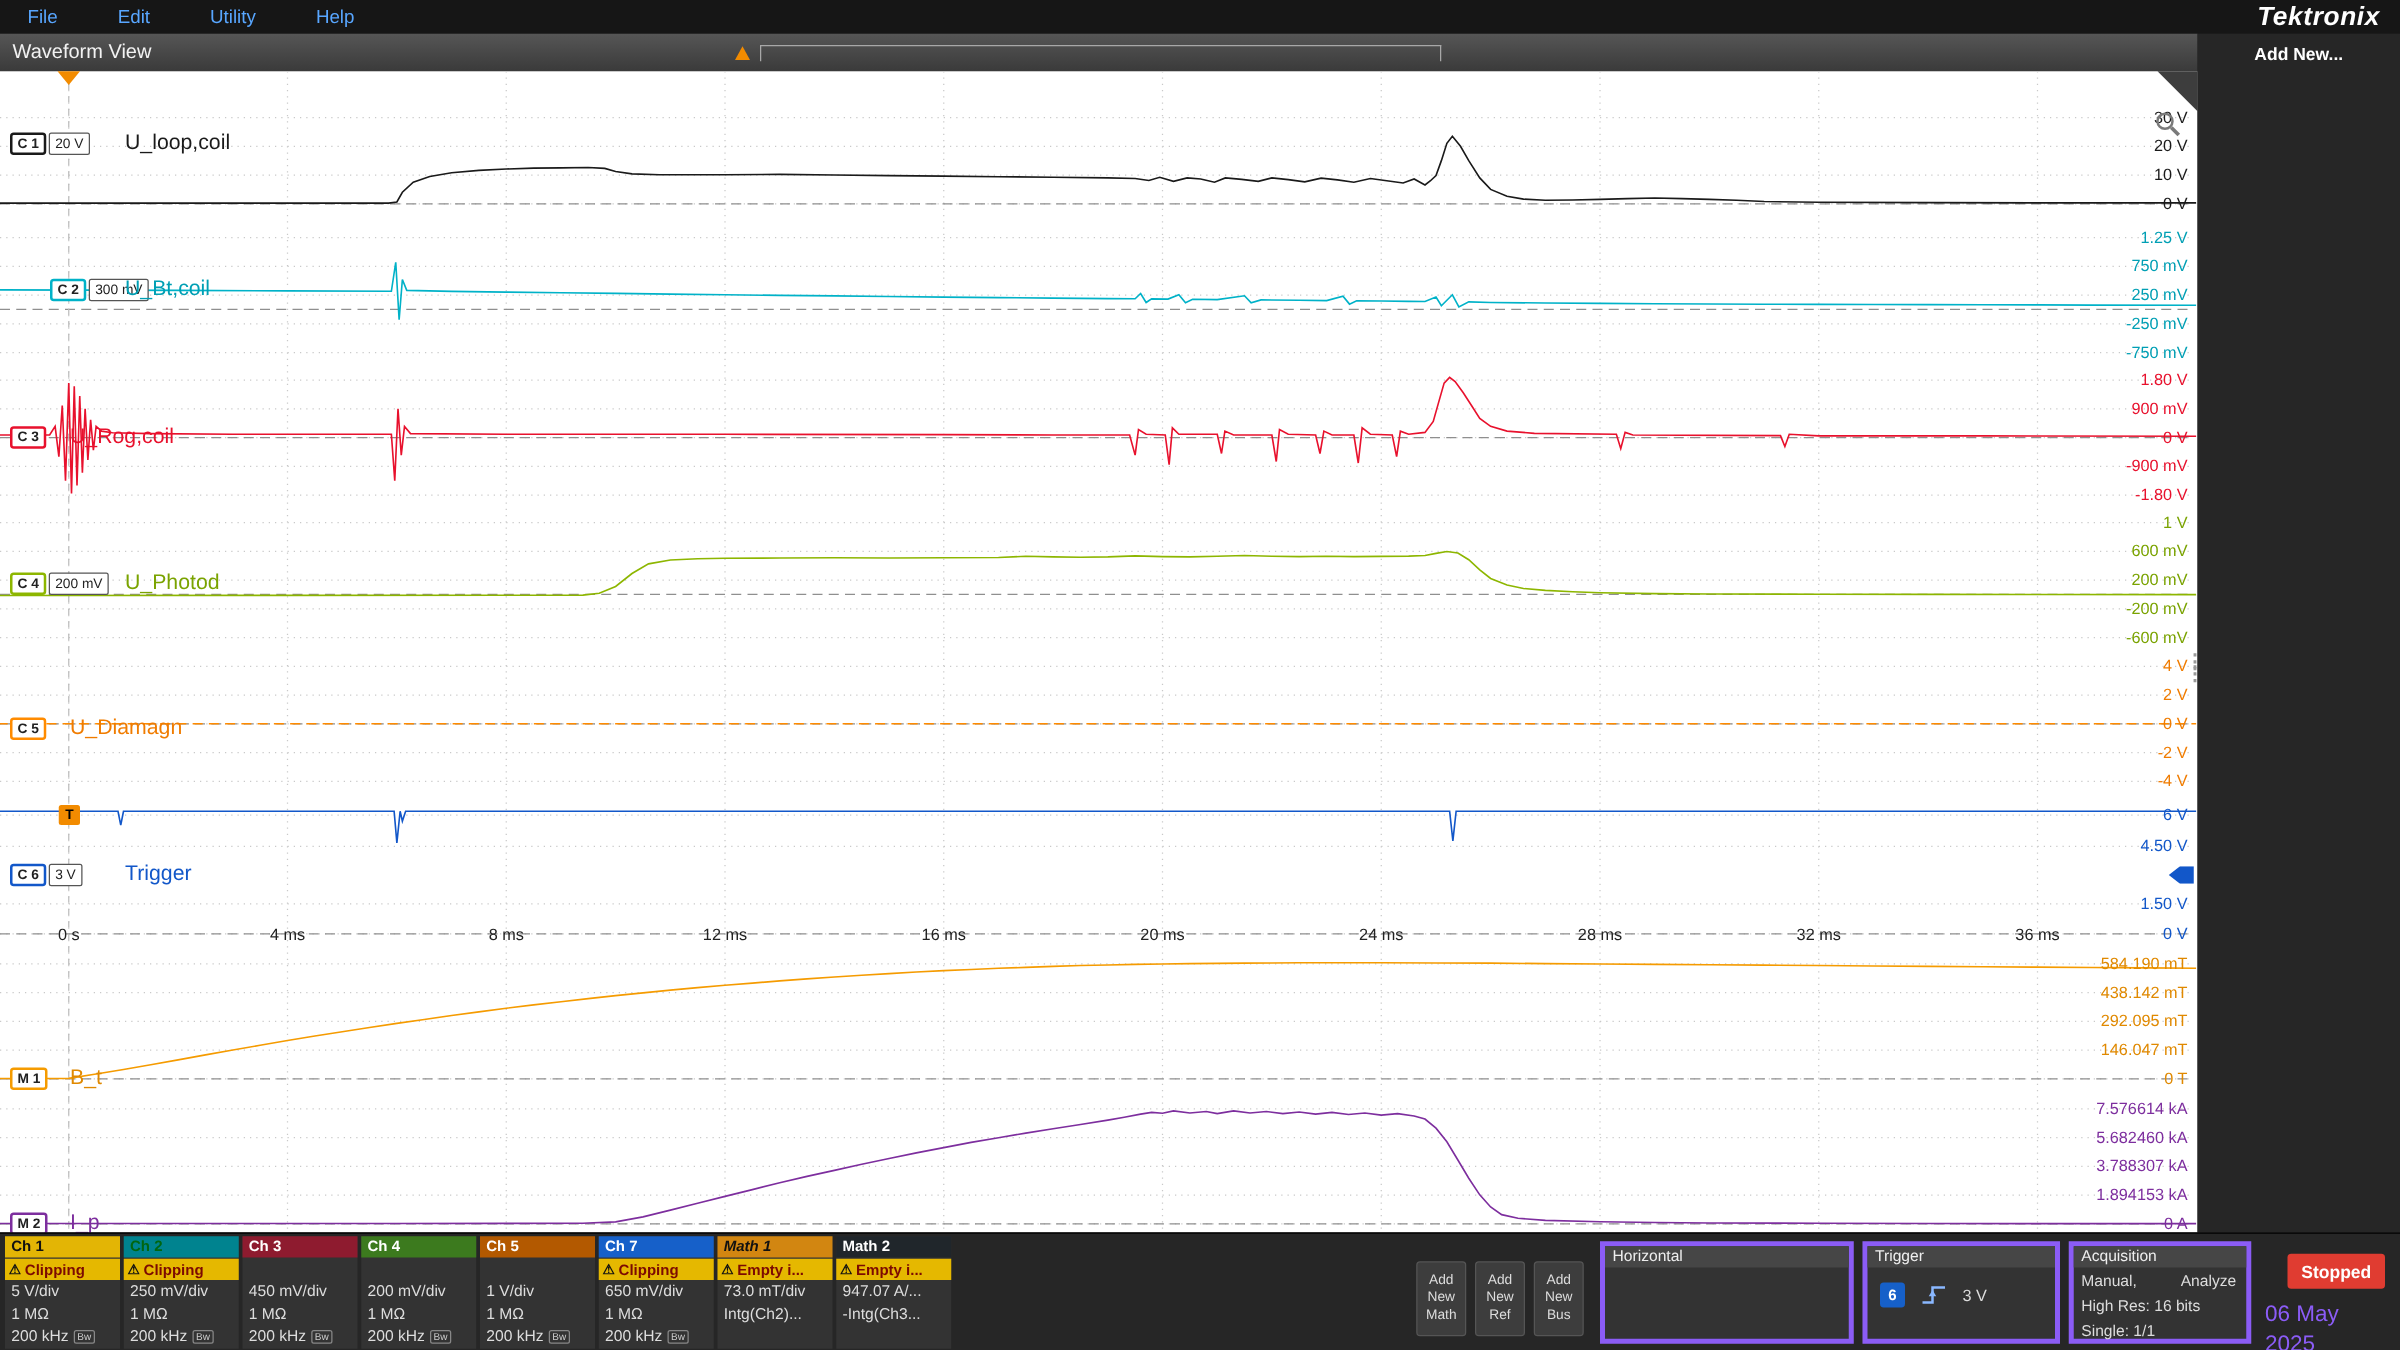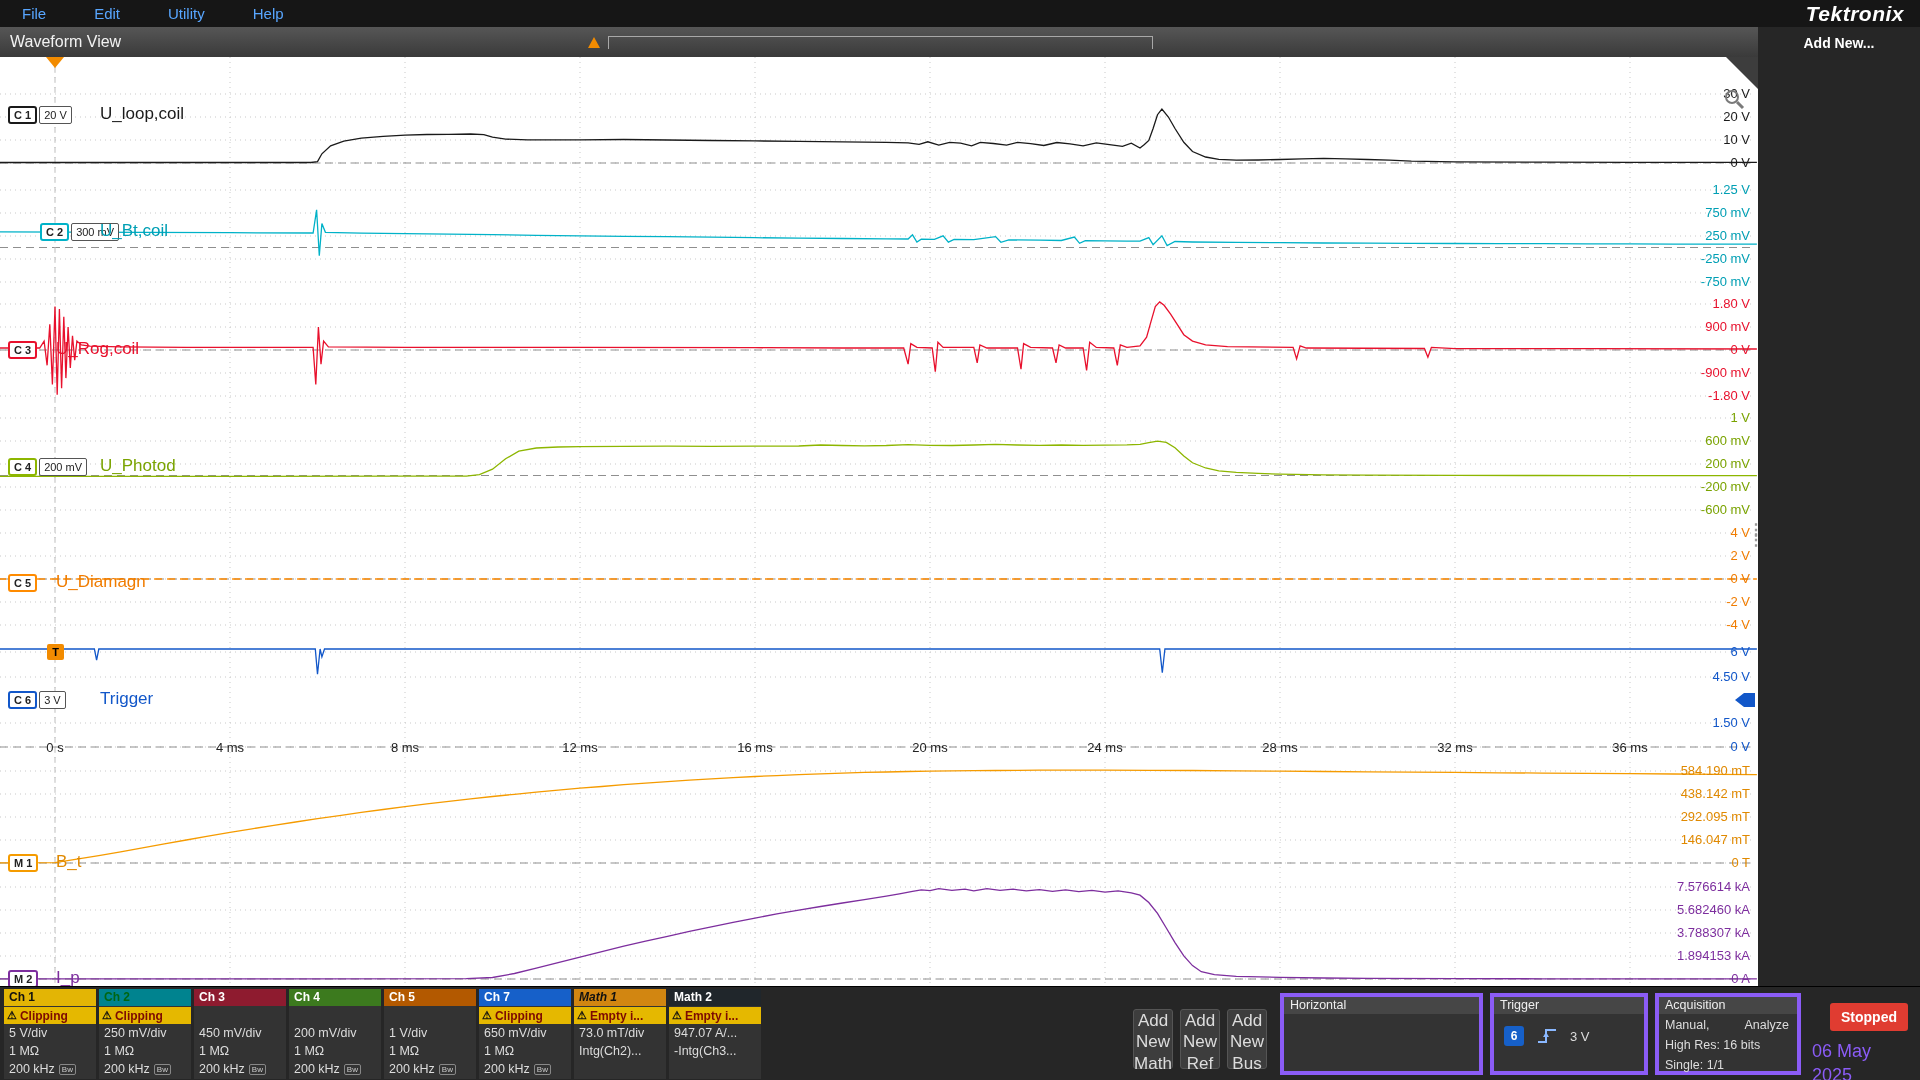--- a/index.html
+++ b/index.html
@@ -45,21 +45,21 @@
   .statusbar{position:absolute;left:0;top:986px;width:1920px;height:94px;background:#262626;border-top:1px solid #000;}
   #channel-blocks{position:absolute;left:4px;top:2px;display:flex;gap:3px;}
   .chblk{width:92px;background:#333;height:90px;}
   .chtab{height:17px;font-size:12px;font-weight:bold;padding-left:5px;line-height:17px;}
   .chwarn{height:17px;margin-top:1px;background:#e5b800;color:#7c0a02;font-size:12px;font-weight:bold;display:flex;align-items:center;gap:3px;padding-left:3px;}
   .chwarn.empty{background:transparent;}
   .wicon{font-size:11px;color:#111;}
   .chrow{height:18px;font-size:12.5px;color:#ddd;padding-left:5px;display:flex;align-items:center;gap:4px;}
   .bw{border:1px solid #888;font-size:8px;padding:0 2px;color:#ccc;border-radius:2px;}
   #add-buttons{position:absolute;left:1133px;top:22px;display:flex;gap:7px;}
-  .addbtn{width:40px;height:60px;background:#3d3d3d;border:1px solid #555;border-radius:3px;color:#ddd;font-size:17px;line-height:1.25;text-align:center;font-family:inherit;cursor:pointer;}
+  .addbtn{width:40px;height:60px;background:#3d3d3d;border:1px solid #555;border-radius:3px;color:#ddd;font-size:11px;line-height:1.25;text-align:center;font-family:inherit;cursor:pointer;}
   .panel{position:absolute;top:6px;height:82px;background:#333;border:4px solid #8b5cf6;}
   .phead{height:17px;background:#464646;color:#eee;font-size:12.5px;padding-left:6px;line-height:17px;}
   #horizontal-panel{left:1280px;width:203px;}
   .hrow{display:flex;justify-content:space-between;padding:2px 8px 0 6px;font-size:12.5px;color:#ddd;height:20px;align-items:center;}
   #trigger-panel{left:1490px;width:158px;}
   .trigbody{display:flex;align-items:center;gap:12px;padding:12px 10px;}
   .trig-src{width:20px;height:20px;background:#1660c9;color:#fff;font-size:12px;font-weight:bold;text-align:center;line-height:20px;border-radius:3px;}
   .trig-level{color:#ddd;font-size:13px;}
   #acq-panel{left:1655px;width:146px;}
   .arow{display:flex;justify-content:space-between;padding:2px 8px 0 6px;font-size:12.5px;color:#ddd;height:20px;align-items:center;}

